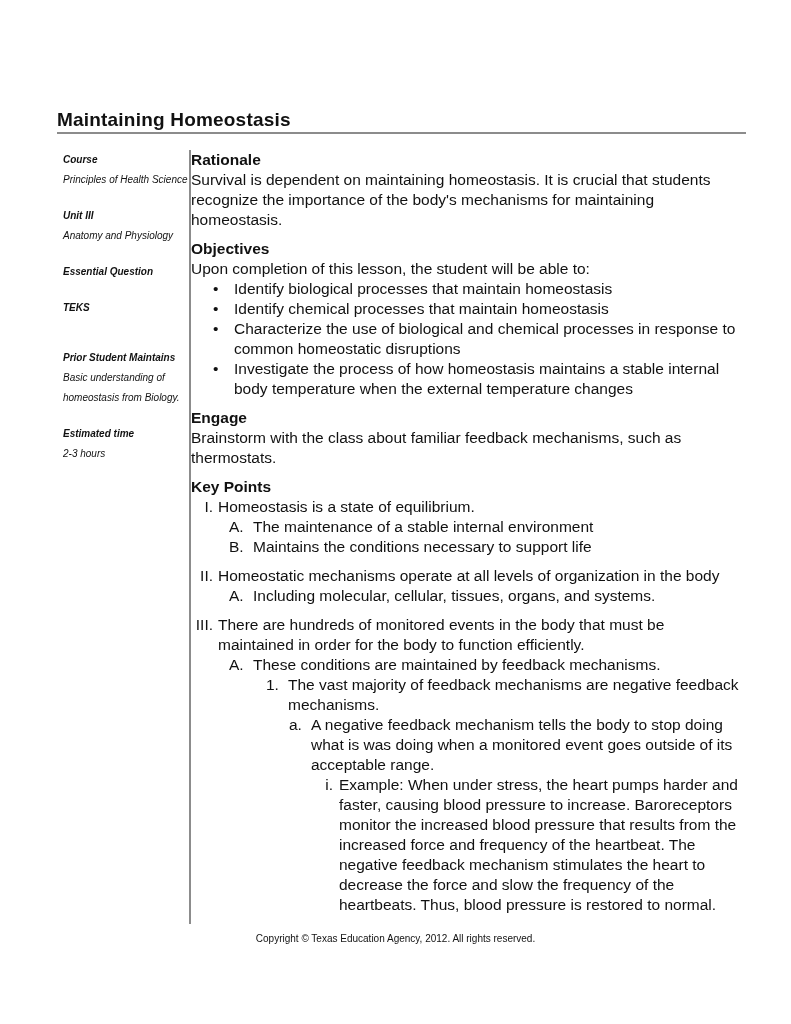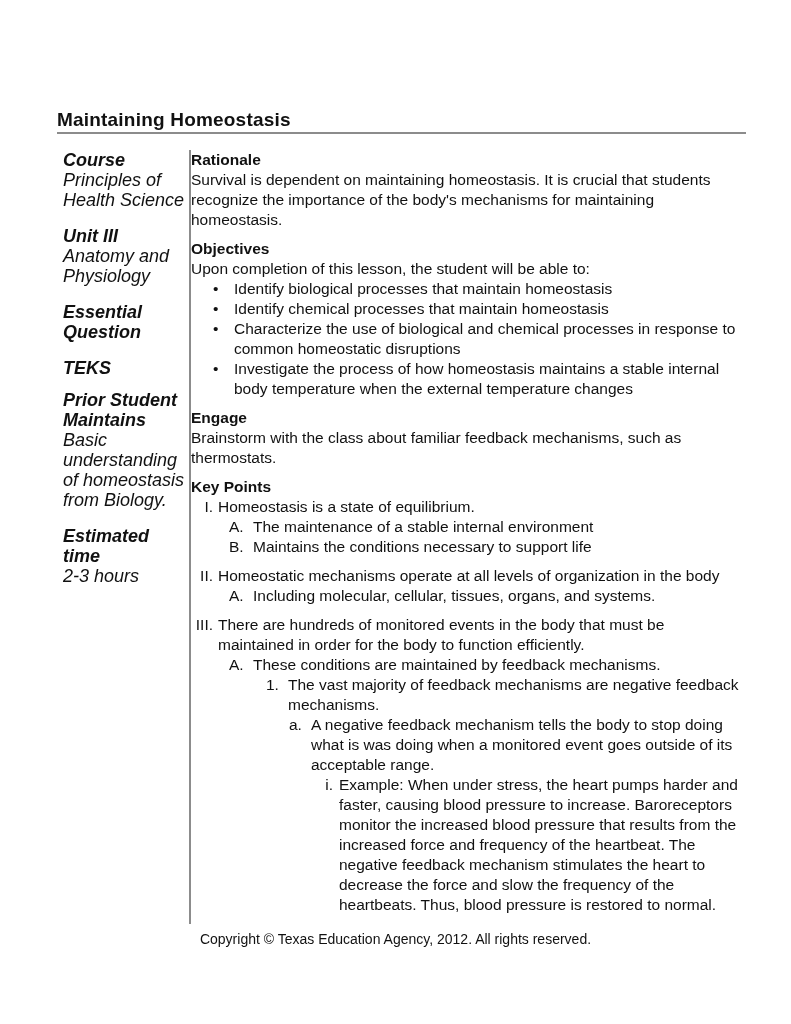--- a/index.html
+++ b/index.html
@@ -25,24 +25,24 @@
   }
 
   .content {
     display: flex;
     margin: 16px 51px 0 63px;
     align-items: stretch;
   }
   .left-col {
     width: 125px; flex: 0 0 125px;
     font-style: italic;
-    font-size: 18px; line-height: 20px;
+    font-size: 10px; line-height: 20px;
   }
   .left-section { margin-bottom: 16px; }
-  .left-section.gap-lg { margin-bottom: 12px; }
+  .left-section.gap-lg { margin-bottom: 30px; }
   .left-heading { font-weight: bold; }
 
   .divider {
     width: 2px; flex: 0 0 2px;
     background: #8c8c8c;
     margin-left: 1px;
   }
 
   .right-col {
     flex: 1 1 auto;
@@ -65,21 +65,21 @@
   .kp-3 > .kp-label { width: 22px; }
   .kp-4 { margin-left: 98px; }
   .kp-4 > .kp-label { width: 22px; }
   .kp-5 { margin-left: 122px; }
   .kp-5 > .kp-label { width: 20px; text-align: right; margin-right: 6px; }
   .kp-group { margin-bottom: 9px; }
 
   .footer {
     margin-top: 6px;
     text-align: center;
-    font-size: 14px; line-height: 18px;
+    font-size: 10px; line-height: 18px;
   }
 </style>
 </head>
 <body>
 
 <div class="page">
 
   <div class="doc-title">Maintaining Homeostasis</div>
   <div class="title-rule"></div>
 

